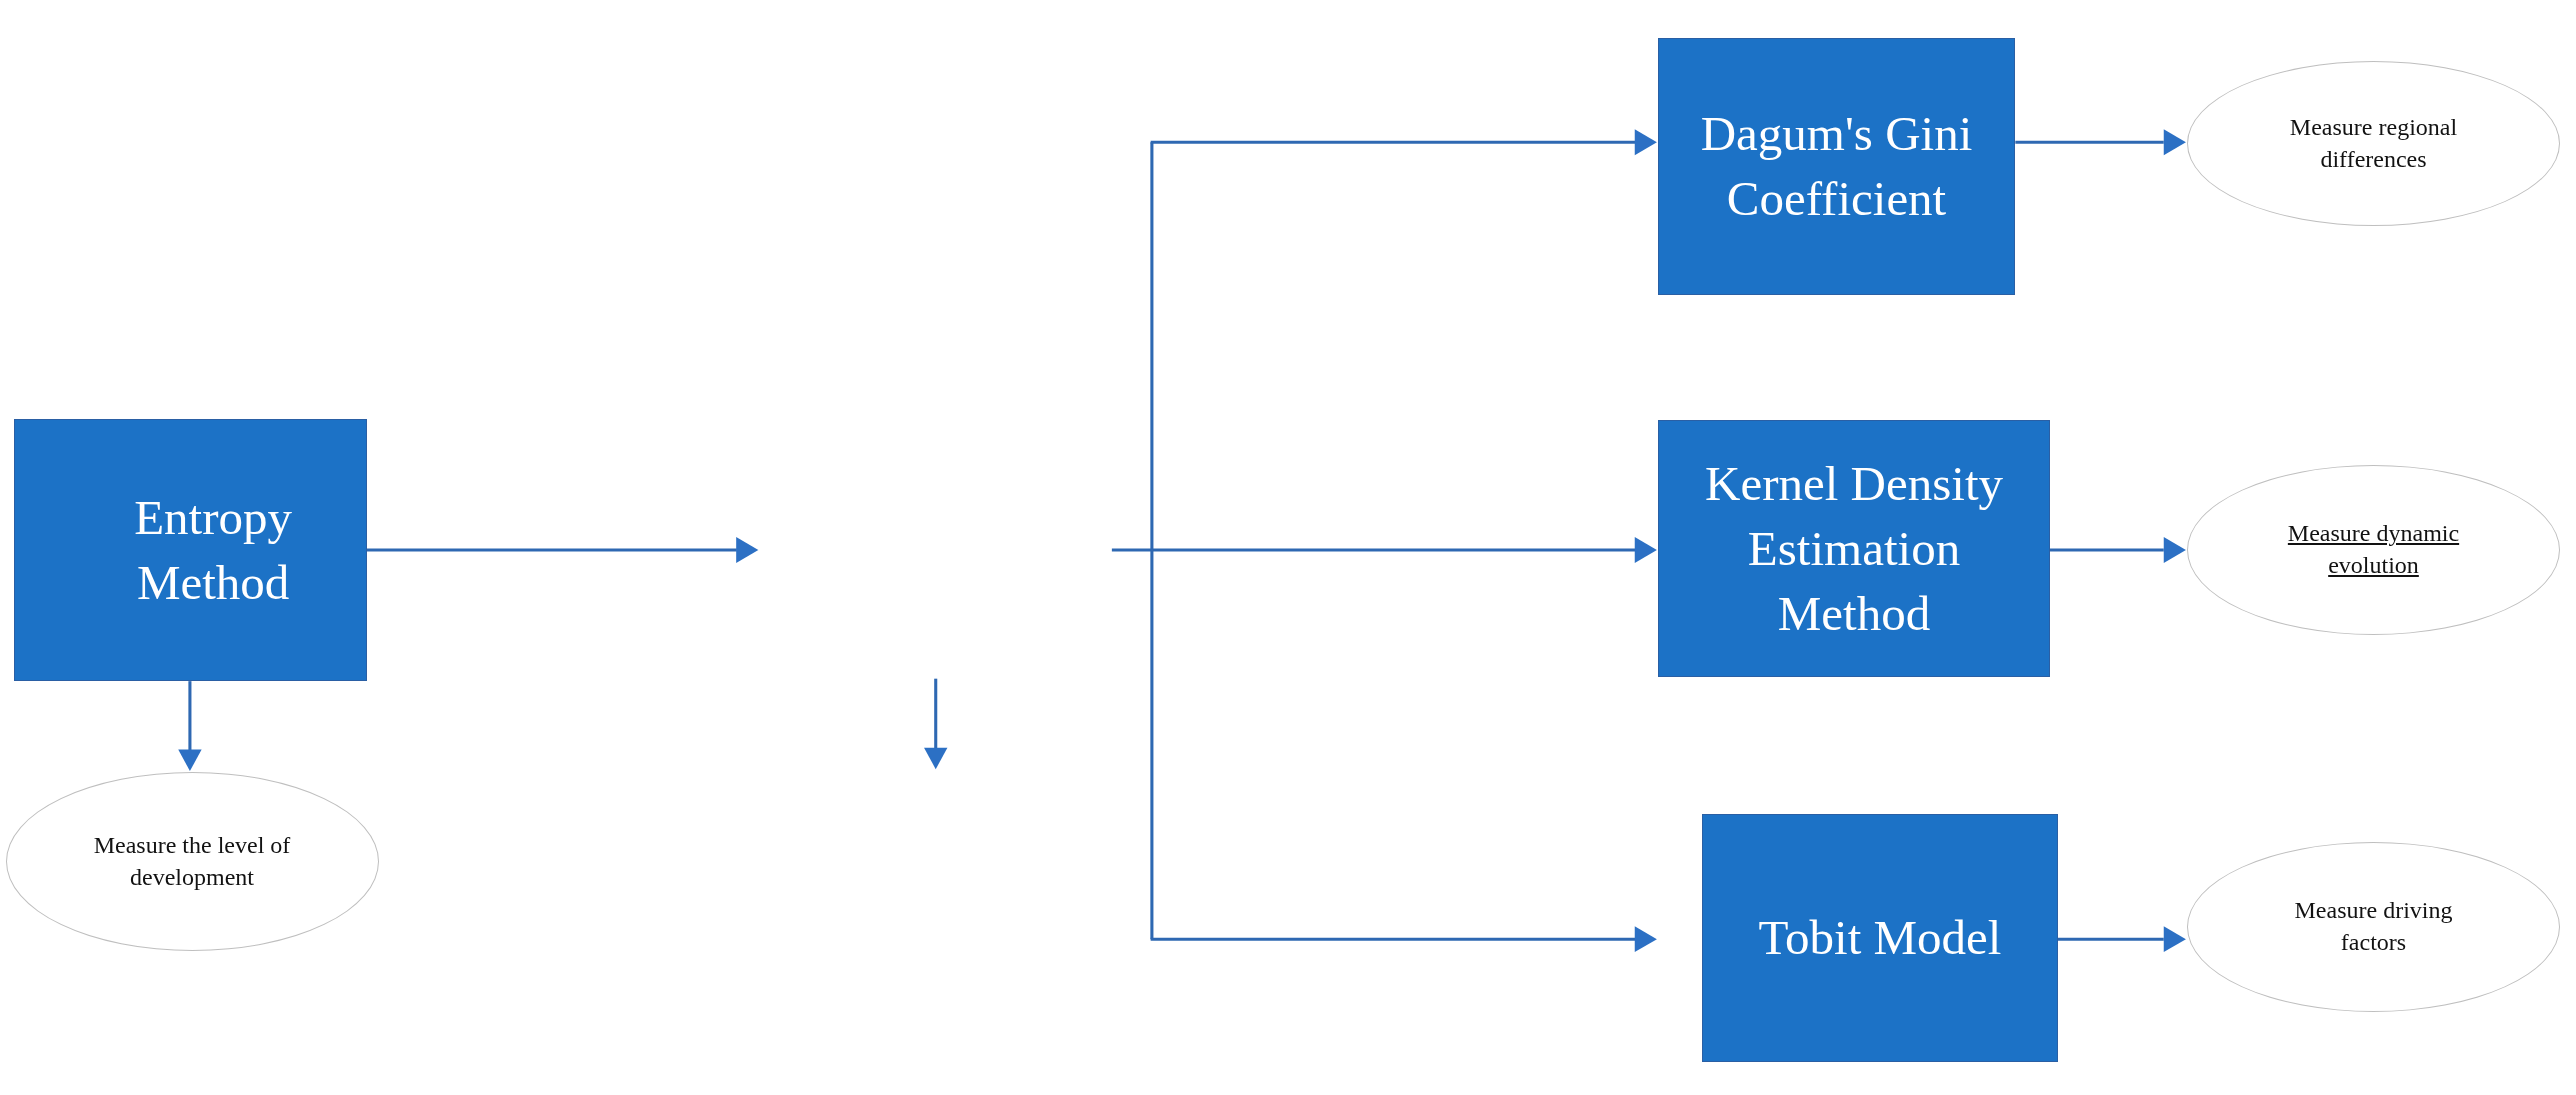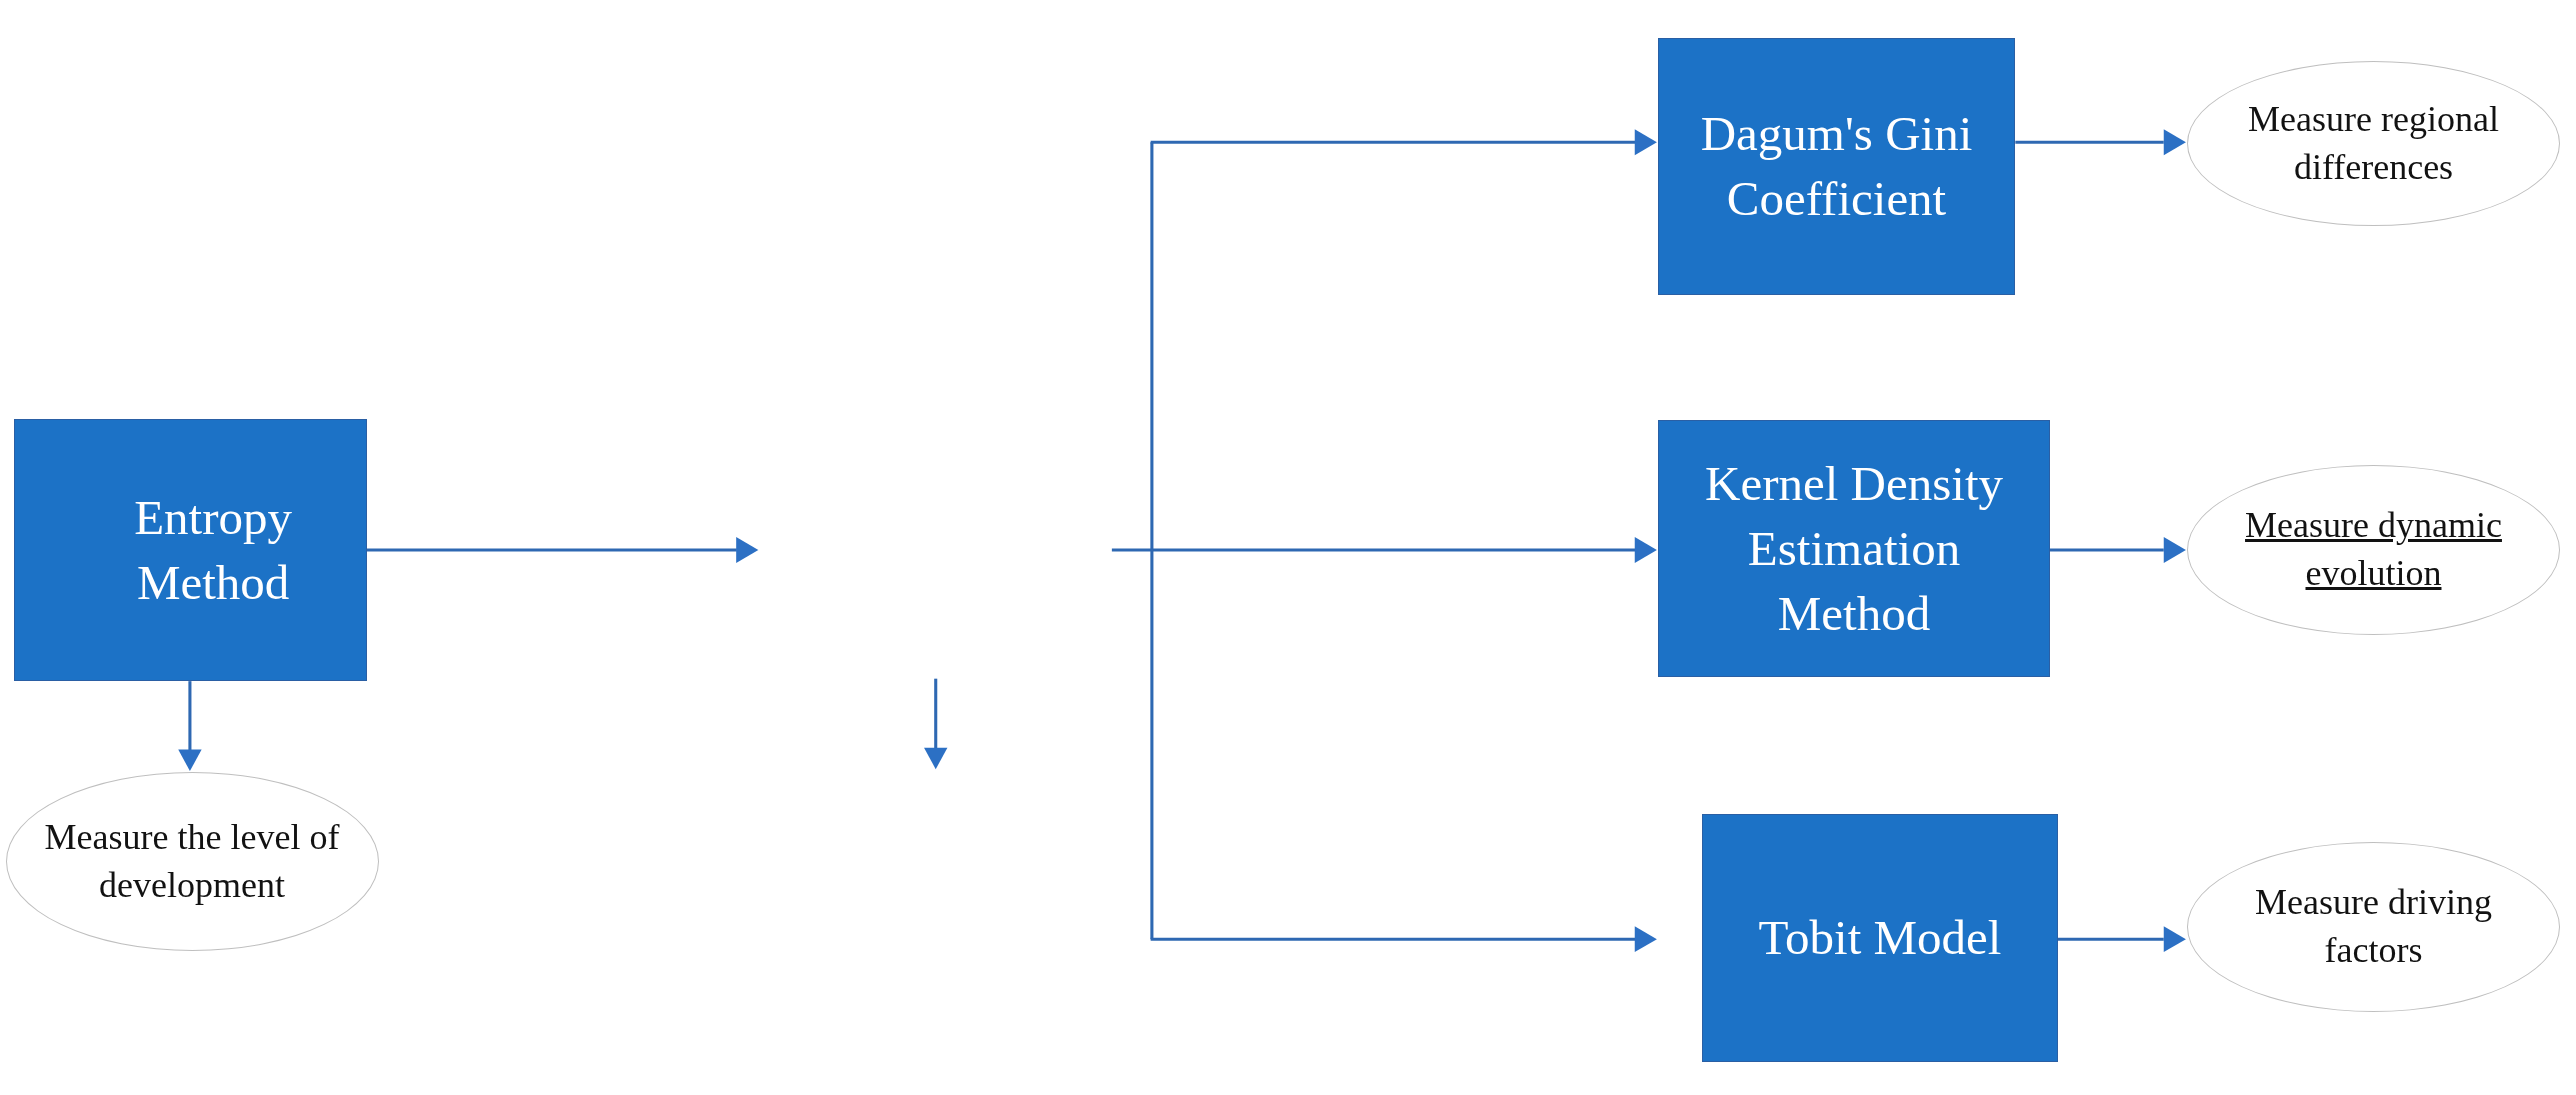--- a/index.html
+++ b/index.html
@@ -41,21 +41,21 @@
   }
   .outcome{
     position:absolute;
     background:var(--ellipse-fill);
     border:1.2px solid var(--ellipse-border);
     border-radius:50%;
     box-sizing:border-box;
     color:var(--ellipse-text);
     display:flex;align-items:center;justify-content:center;
     text-align:center;
-    font-size:36px;
+    font-size:24px;
     line-height:1.32;
     white-space:pre-line;
   }
   
   #node-entropy   {left:13.6px;  top:419px;  width:353px; height:262px;padding-left:46px;}
   #node-coupling  {left:759px;top:420px;  width:352px; height:259px;}
   #node-dagum     {left:1658px;top:13.6px;   width:357px; height:257px;margin-top:24px;}
   #node-kernel    {left:1658px;top:420px;  width:392px; height:257px;}
   #node-tobit     {left:1658px;top:814px; width:356px; height:248px;margin-left:44px;}
   

